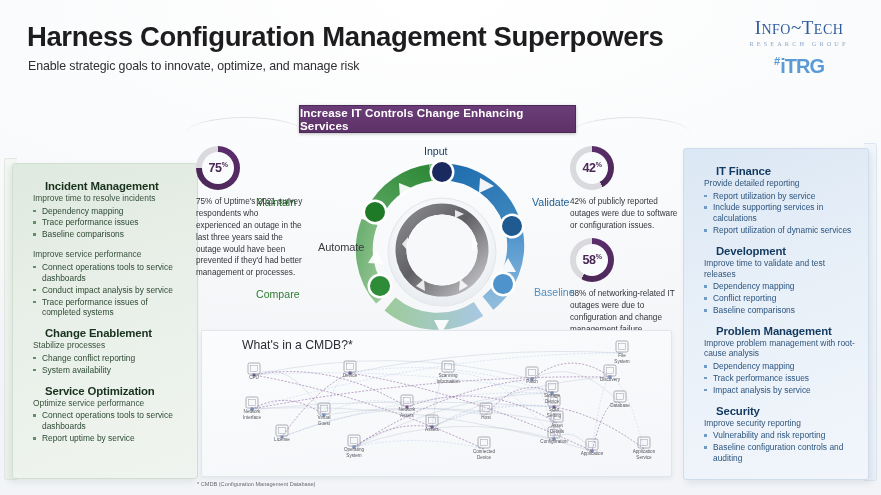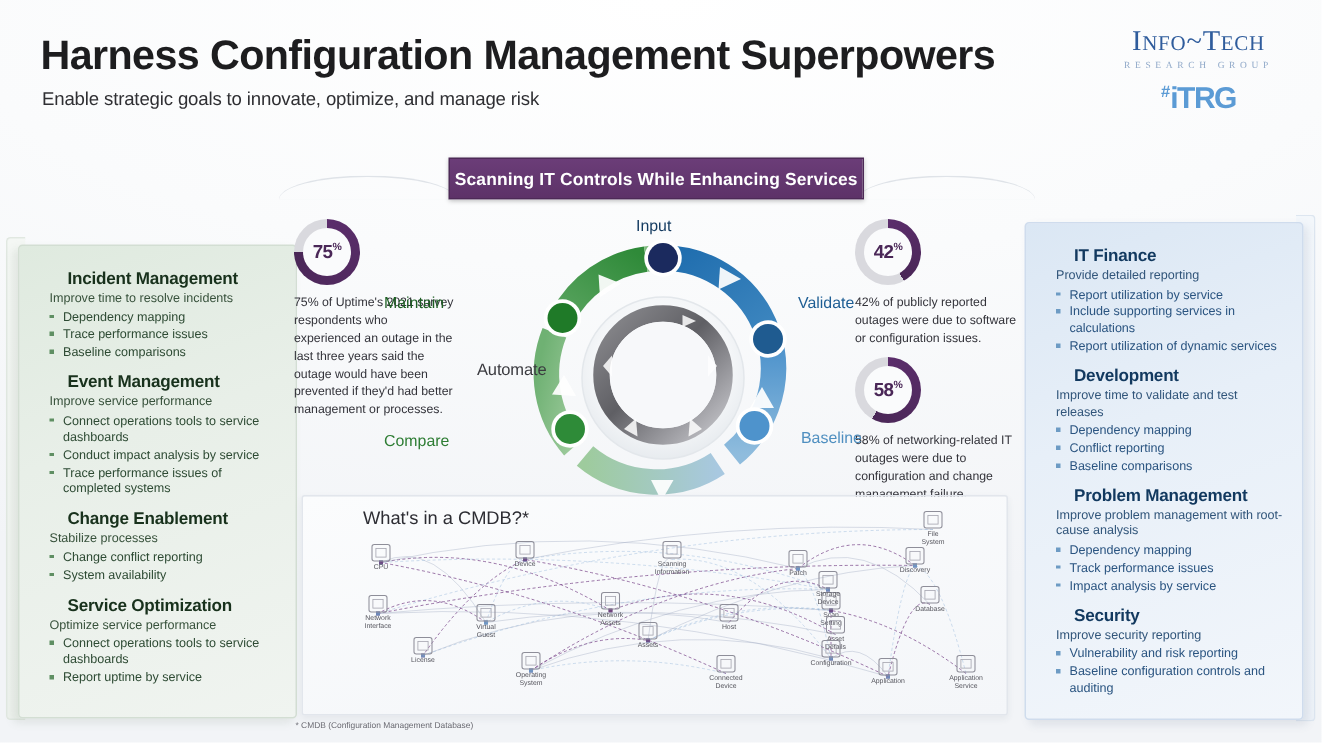--- a/index.html
+++ b/index.html
@@ -168,35 +168,34 @@
   <div class="logo-wrap">
     <div class="logo-it">
       <span class="cap">I</span><span class="sm">NFO</span><span class="cap">~</span><span class="cap">T</span><span class="sm">ECH</span>
     </div>
     <div class="logo-rg">RESEARCH GROUP</div>
     <div class="logo-itrg"><span class="hash">#</span><span>iTRG</span></div>
   </div>
 
   <div class="banner-wing wing-l"></div>
   <div class="banner-wing wing-r"></div>
-  <div class="banner">Scanning IT Controls While Enhancing Services</div>
+  <div class="banner">Increase IT Controls Change Enhancing Services</div>
 
   <div class="panel" id="panel-left">
     <div class="panel-inner" id="left-inner">
         <div class="sec">
           <div class="sec-title">Incident Management</div>
           <div class="sec-sub">Improve time to resolve incidents</div>
           <ul>
             <li>Dependency mapping</li>
             <li>Trace performance issues</li>
             <li>Baseline comparisons</li>
           </ul>
         </div>
         <div class="sec">
-          <div class="sec-title">Event Management</div>
           <div class="sec-sub">Improve service performance</div>
           <ul>
             <li>Connect operations tools to service dashboards</li>
             <li>Conduct impact analysis by service</li>
             <li>Trace performance issues of completed systems</li>
           </ul>
         </div>
         <div class="sec">
           <div class="sec-title">Change Enablement</div>
           <div class="sec-sub">Stabilize processes</div>

